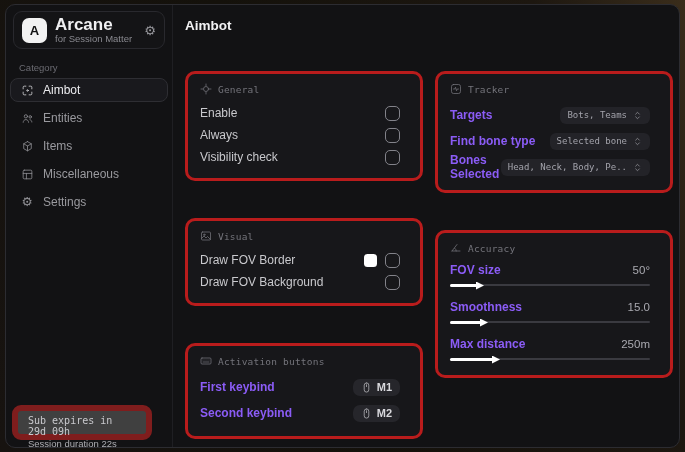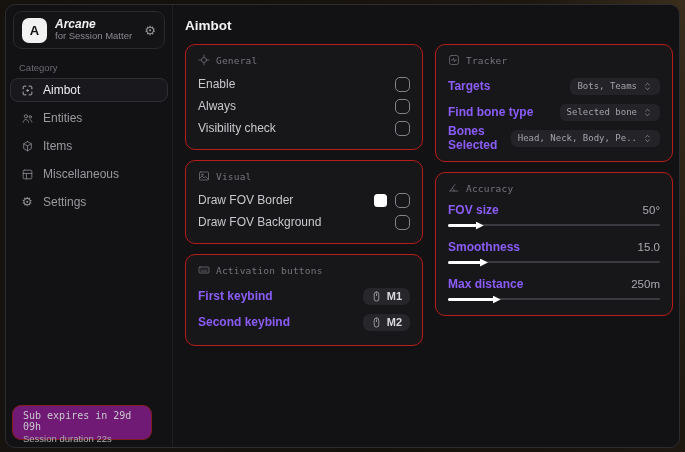--- a/index.html
+++ b/index.html
@@ -19,49 +19,49 @@
   .brand {
     margin:6px 7px 0 7px; height:38px; border:1px solid #29292e; border-radius:9px;
     display:flex; align-items:center; gap:8px; padding:0 8px; background:#141416;
   }
   .logo {
     width:25px; height:25px; background:#f2f2f2; border-radius:7px; color:#111;
     font-weight:bold; font-size:13px; display:flex; align-items:center; justify-content:center;
     flex-shrink:0;
   }
   .brand-text { flex:1; line-height:1.15; }
-  .brand-name { font-size:12px; font-weight:bold; color:#f0f0f2;font-style:italic; }
+  .brand-name { font-size:17px; font-weight:bold; color:#f0f0f2; }
   .brand-sub { font-size:9.5px; color:#8a8a90; }
   .brand-gear { font-size:13px; color:#97979c; cursor:pointer; font-family:"DejaVu Sans",sans-serif; }
   .cat-label { font-size:9.5px; color:#6b6b72; margin:13px 0 5px 13px; }
   .nav { display:flex; flex-direction:column; gap:4px; padding:0 4px; }
   .nav-item {
     display:flex; align-items:center; gap:9px; height:24px; padding:0 9px;
     border-radius:8px; color:#8e8e93; font-size:12px; border:1px solid transparent;
   }
   .nav-item.selected { background:#19191d; border-color:#2e2e33; color:#ececef; }
   .nav-item:not(.selected) .nlabel { color:#9a9a9f; }
   .nicon { width:14px; height:14px; display:flex; align-items:center; justify-content:center; flex-shrink:0; }
   .nicon svg { width:13px; height:13px; stroke:#8e8e93; fill:none; stroke-width:1.5; stroke-linecap:round; stroke-linejoin:round; }
   .selected .nicon svg { stroke:#d5d5d9; }
   .gear-glyph { font-family:"DejaVu Sans",sans-serif; font-size:12.5px; color:#8e8e93; line-height:1; }
   .status-card {
     position:absolute; left:6px; right:20px; bottom:7px; height:35px;
-    border:1px solid #7f1d1d; border-radius:9px; padding:4px 10px 0 10px; background:#701a75;
+    border:6px solid #7f1d1d; border-radius:9px; padding:4px 10px 0 10px; background:#404040;
   }
   .status-l1 { font-family:"DejaVu Sans Mono", monospace; font-size:10px; color:#c9c9cd; }
   .status-l2 { font-size:9.5px; font-weight:normal; color:#adadb2; margin-top:1px; }
   
   .main { flex:1; padding:13px 12px 0 12px; }
   .page-title { font-size:13.5px; font-weight:bold; color:#f2f2f4; margin-bottom:11px; }
   .cols { display:flex; gap:12px; align-items:flex-start; }
   .col { width:238px; display:flex; flex-direction:column; gap:10px; }
   .card {
-    background:#17171a; border:1px solid #b91c1c; border-radius:10px;
-    padding:9px 12px 10px 12px; width:100%;
+    background:#17171a; border:3px solid #b91c1c; border-radius:10px;
+    padding:9px 20px 10px 12px; width:100%;margin-top:27px;
   }
   .card-head {
     display:flex; align-items:center; gap:6px; margin-bottom:7px;
     font-family:"DejaVu Sans Mono", monospace; font-size:9.5px; color:#74747b; letter-spacing:.2px;
   }
   .card-head svg { width:12px; height:12px; stroke:#74747b; fill:none; stroke-width:1.5; stroke-linecap:round; stroke-linejoin:round; }
   .row { display:flex; align-items:center; justify-content:space-between; height:22px; }
   .row-label { font-size:12px; color:#c9c9cd; }
   .row-label.strong { font-weight:bold; color:#8b5cf6; }
   .checkbox {

